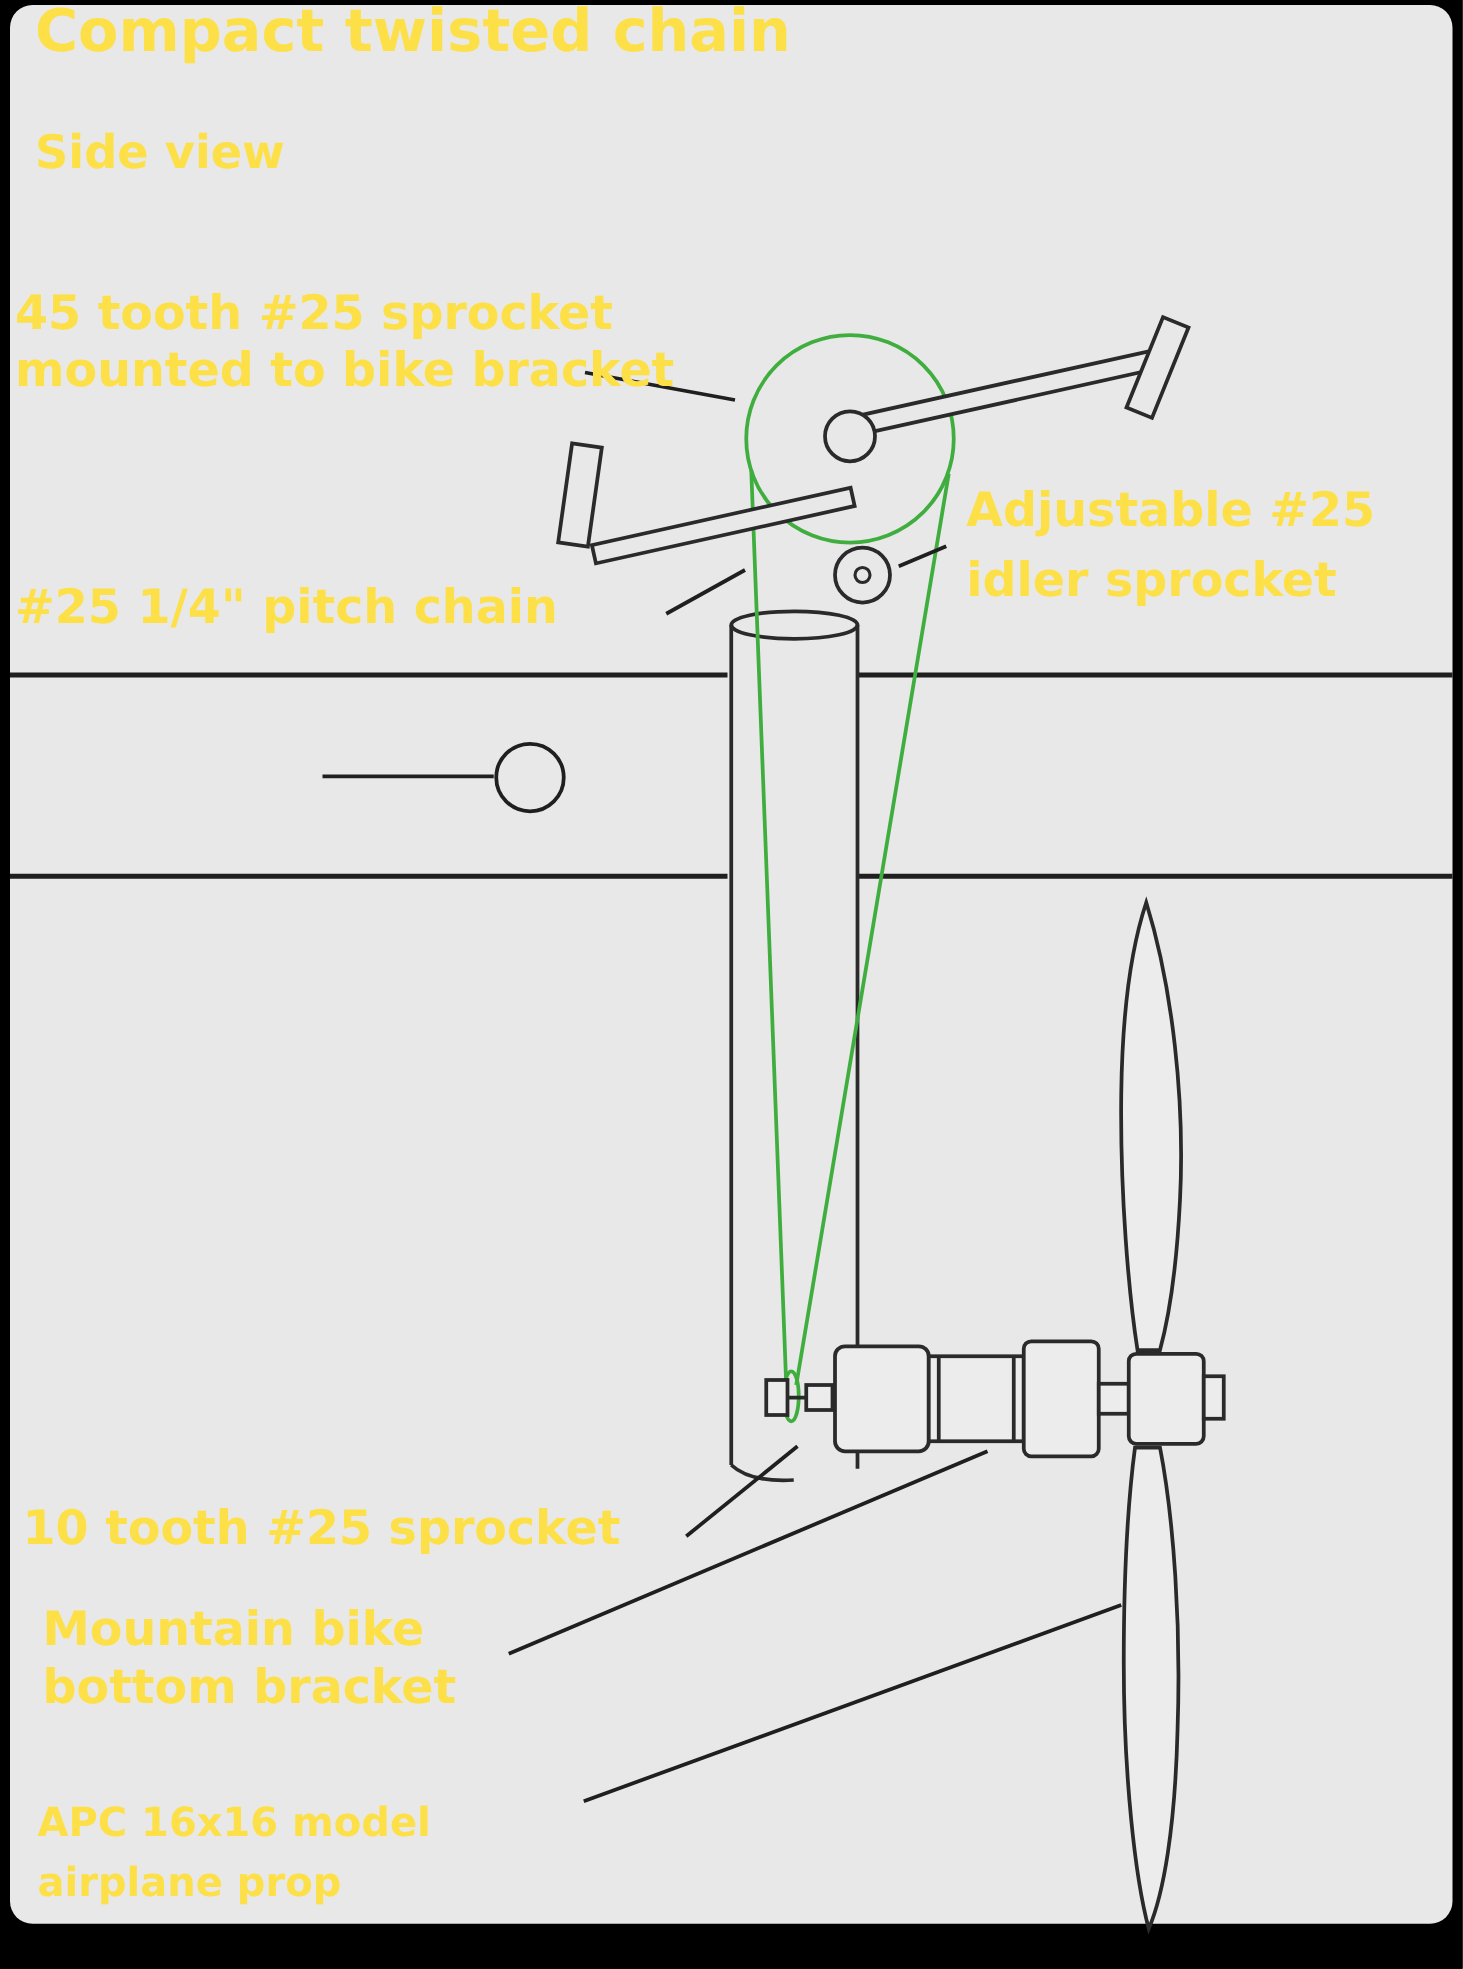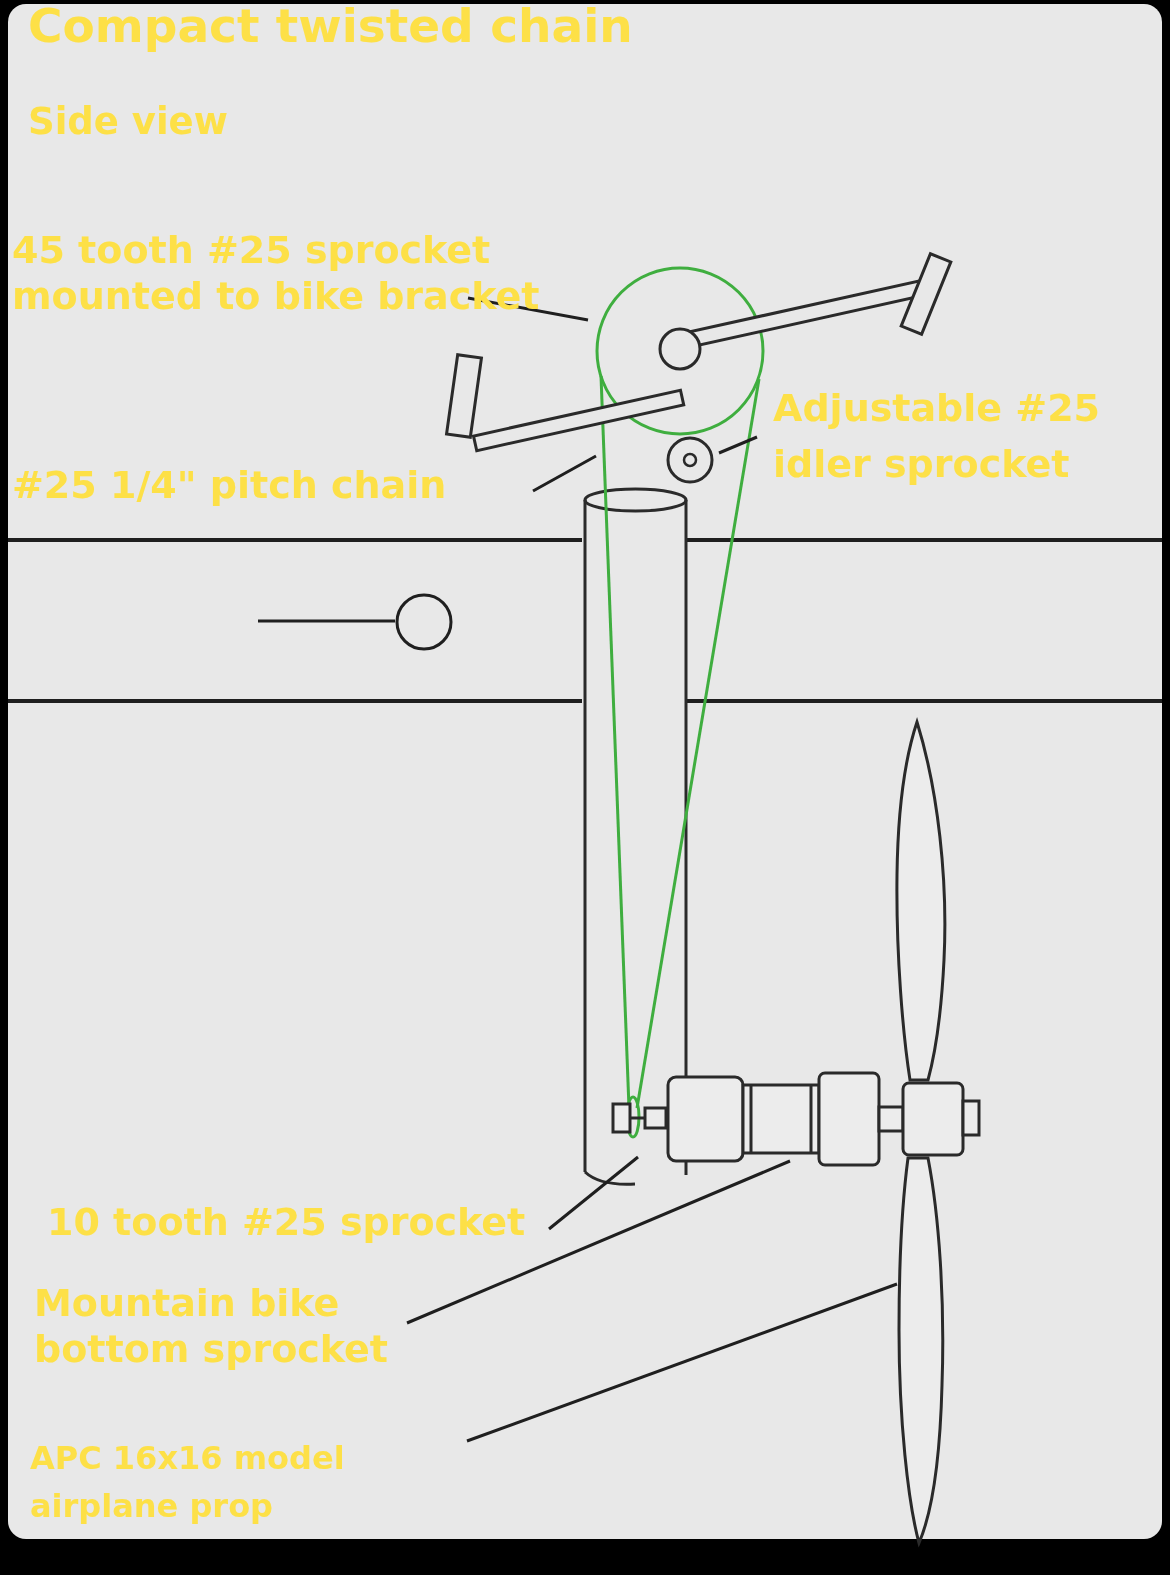--- a/index.html
+++ b/index.html
@@ -26,21 +26,21 @@
     white-space:nowrap;
     line-height:1.18;
   }
   .title{left:28px;top:0px;font-size:47px;line-height:52px;}
   .subtitle{left:28px;top:100px;font-size:37px;}
   .lbl-crank{left:12px;top:184px;font-size:38px;line-height:46px;margin-top:43px;}
   .lbl-idler{left:773px;top:380px;font-size:38px;line-height:56px;}
   .lbl-chain{left:12px;top:463px;font-size:38px;}
   .lbl-hull{left:12px;top:597px;font-size:38px;}
   .lbl-note{left:793px;top:594px;font-size:38px;}
-  .lbl-sprocket10{left:18px;top:1200px;font-size:38px;margin-left:29px;}
+  .lbl-sprocket10{left:18px;top:1200px;font-size:38px;}
   .lbl-bracket{left:34px;top:1280px;font-size:38px;line-height:46px;}
   .lbl-prop{left:30px;top:1418px;font-size:32px;line-height:48px;margin-top:16px;}
 </style>
 </head>
 <body>
 
 <div class="stage">
   <div class="panel"></div>
 
   <svg class="diagram" width="1170" height="1575" viewBox="0 0 1170 1575">
@@ -137,20 +137,20 @@
   </div>
 
   <div class="lbl lbl-chain">#25 1/4" pitch chain</div>
 
 
 
   <div class="lbl lbl-sprocket10">10 tooth #25 sprocket</div>
 
   <div class="lbl lbl-bracket">
     <div>Mountain bike</div>
-    <div>bottom sprocket</div>
+    <div>bottom bracket</div>
   </div>
 
   <div class="lbl lbl-prop">
     <div>APC 16x16 model</div>
     <div>airplane prop</div>
   </div>
 </div>
 
 </body></html>

